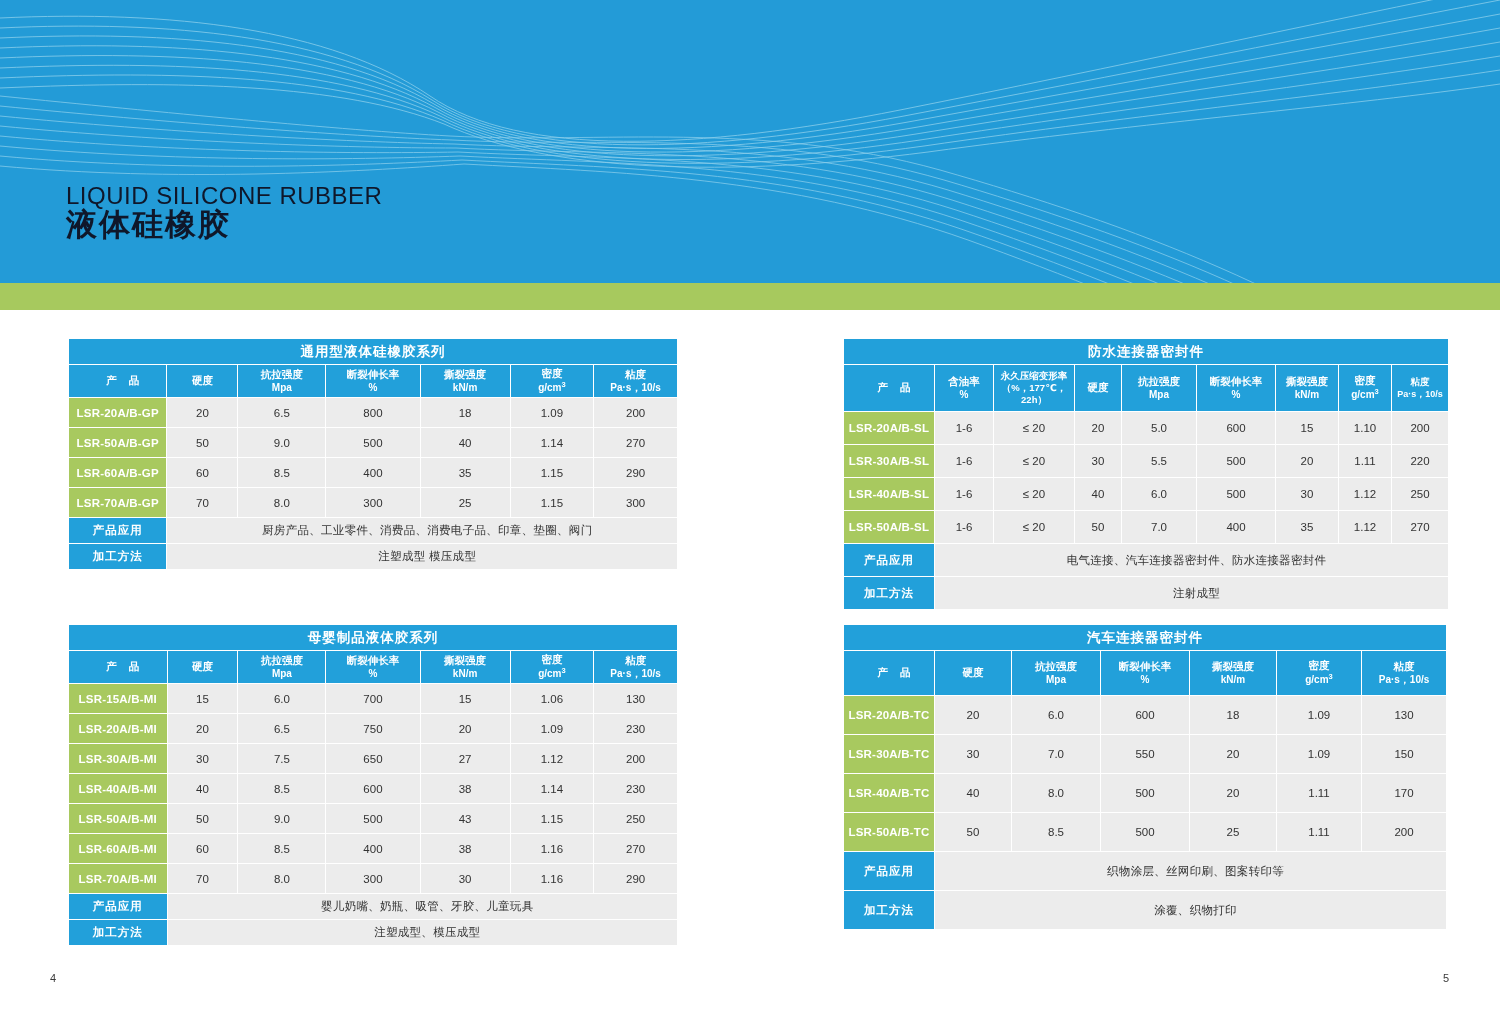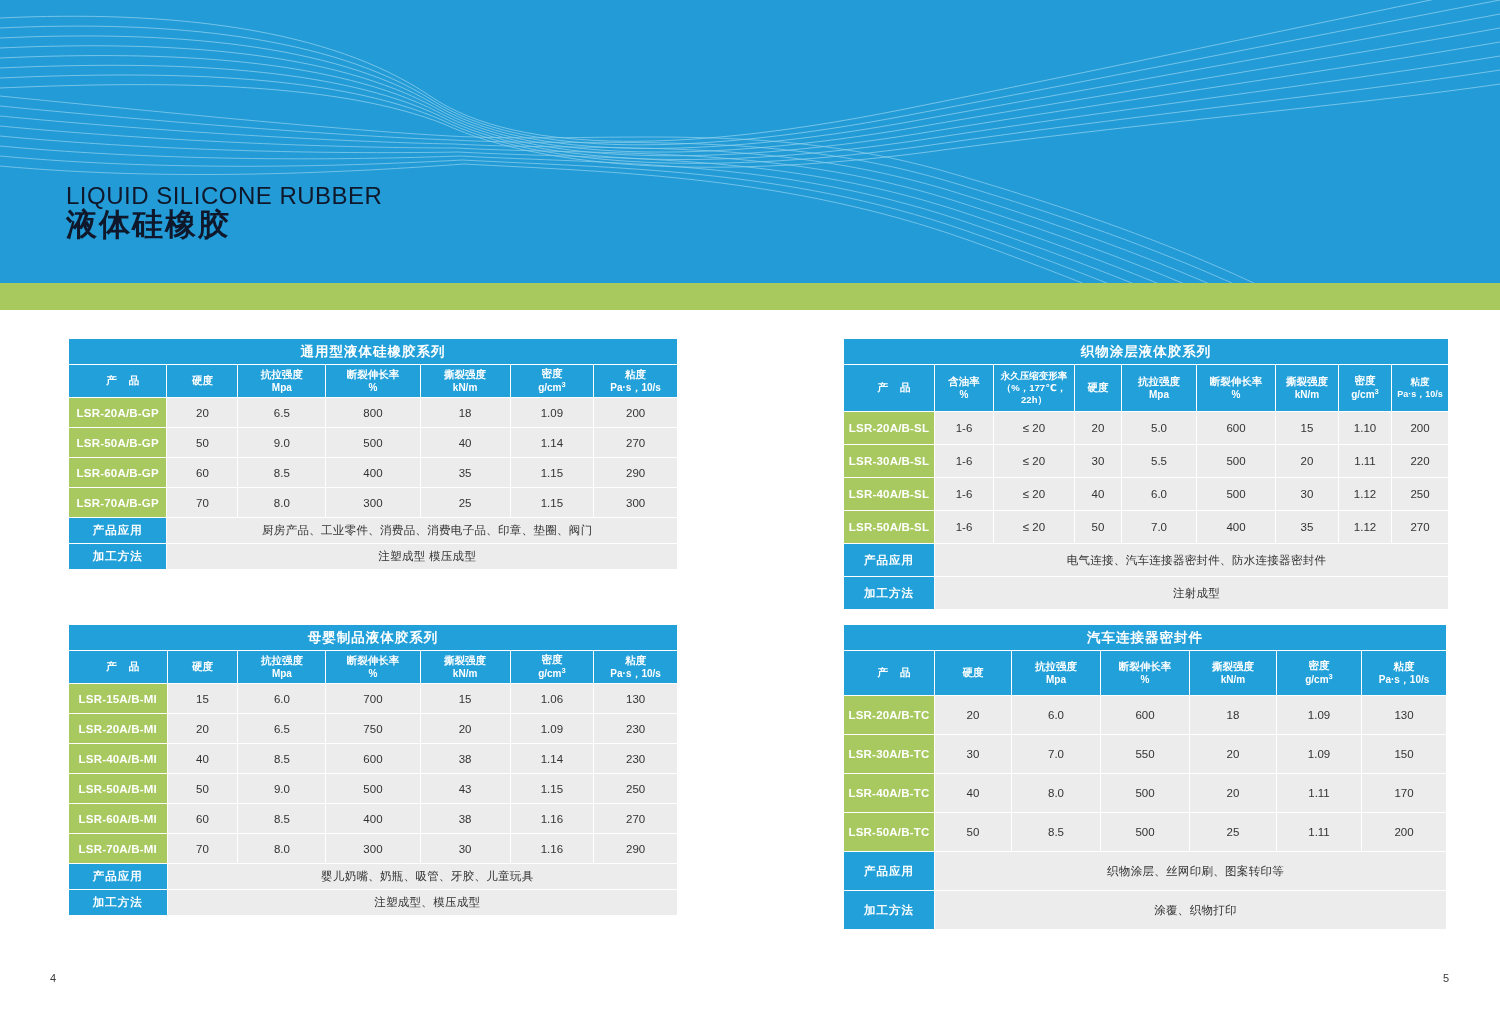--- a/index.html
+++ b/index.html
@@ -220,20 +220,29 @@
   <tr style="height:29px">
     <td class="prod">LSR-20A/B-MI</td>
     <td class="val">20</td>
     <td class="val">6.5</td>
     <td class="val">750</td>
     <td class="val">20</td>
     <td class="val">1.09</td>
     <td class="val">230</td>
   </tr>
   <tr style="height:29px">
+    <td class="prod">LSR-30A/B-MI</td>
+    <td class="val">30</td>
+    <td class="val">7.5</td>
+    <td class="val">650</td>
+    <td class="val">27</td>
+    <td class="val">1.12</td>
+    <td class="val">200</td>
+  </tr>
+  <tr style="height:29px">
     <td class="prod">LSR-40A/B-MI</td>
     <td class="val">40</td>
     <td class="val">8.5</td>
     <td class="val">600</td>
     <td class="val">38</td>
     <td class="val">1.14</td>
     <td class="val">230</td>
   </tr>
   <tr style="height:29px">
     <td class="prod">LSR-50A/B-MI</td>
@@ -280,21 +289,21 @@
       <col style="width:80px">
       <col style="width:46px">
     <col style="width:74px">
       <col style="width:78px">
       <col style="width:62px">
       <col style="width:52px">
       <col style="width:56px">
   </colgroup>
   <tbody>
       <tr>
-        <td class="t-title" colspan="9">织物涂层液体胶系列</td>
+        <td class="t-title" colspan="9">防水连接器密封件</td>
       </tr>
   <tr style="height:46px">
     <td class="t-head"><span class="sp">产</span>品</td>
     <td class="t-head"><span>含油率</span><br><span class="sub">%</span></td>
     <td class="t-head" style="font-size:9.5px"><span>永久压缩变形率</span><br><span class="sub" style="font-size:9.5px">（%，177℃，</span><br><span class="sub" style="font-size:9.5px">22h）</span></td>
     <td class="t-head">硬度</td>
     <td class="t-head"><span>抗拉强度</span><br><span class="sub">Mpa</span></td>
     <td class="t-head"><span>断裂伸长率</span><br><span class="sub">%</span></td>
     <td class="t-head"><span>撕裂强度</span><br><span class="sub">kN/m</span></td>
     <td class="t-head"><span>密度</span><br><span class="sub"><span>g/cm</span><sup>3</sup></span></td>

